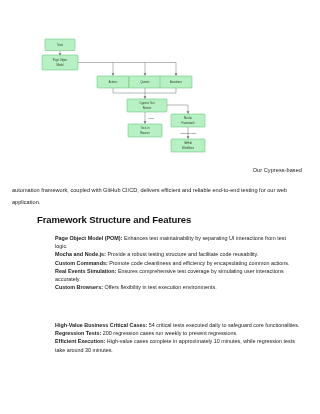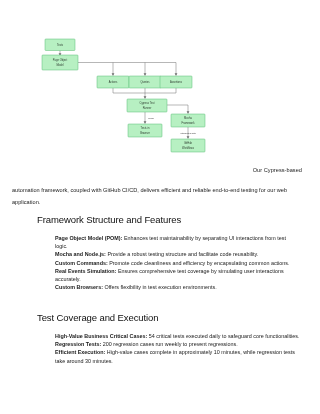--- a/index.html
+++ b/index.html
@@ -73,21 +73,21 @@
     color: #1b1b1b;
   }
 
   .section {
     position: absolute;
     left: 0;
     right: 0;
   }
   .section-title {
     font-size: 9.5px;
-    font-weight: normal;
+    font-weight: bold;
     color: #101010;
     margin: 0 0 0 37px;
     letter-spacing: -0.1px;
   }
   .feature-list {
     margin: 9px 20px 0 55px;
     font-size: 5.4px;
     line-height: 8.2px;
     color: #1b1b1b;
   }
@@ -200,21 +200,20 @@
     <div class="feature-list">
       <p class="item"><span class="term">Page Object Model (POM):</span><span> Enhances test maintainability by separating UI interactions from test logic.</span></p>
       <p class="item"><span class="term">Mocha and Node.js:</span><span> Provide a robust testing structure and facilitate code reusability.</span></p>
       <p class="item"><span class="term">Custom Commands:</span><span> Promote code cleanliness and efficiency by encapsulating common actions.</span></p>
       <p class="item"><span class="term">Real Events Simulation:</span><span> Ensures comprehensive test coverage by simulating user interactions accurately.</span></p>
       <p class="item"><span class="term">Custom Browsers:</span><span> Offers flexibility in test execution environments.</span></p>
     </div>
   </div>
 
   <div class="section" id="sec-coverage">
-    <h2 class="section-title">Test Coverage and Execution</h2>
     <div class="feature-list">
       <p class="item"><span class="term">High-Value Business Critical Cases:</span><span> 54 critical tests executed daily to safeguard core functionalities.</span></p>
       <p class="item"><span class="term">Regression Tests:</span><span> 200 regression cases run weekly to prevent regressions.</span></p>
       <p class="item"><span class="term">Efficient Execution:</span><span> High-value cases complete in approximately 10 minutes, while regression tests take around 30 minutes.</span></p>
     </div>
   </div>
 
 </div>
 
 </body></html>

